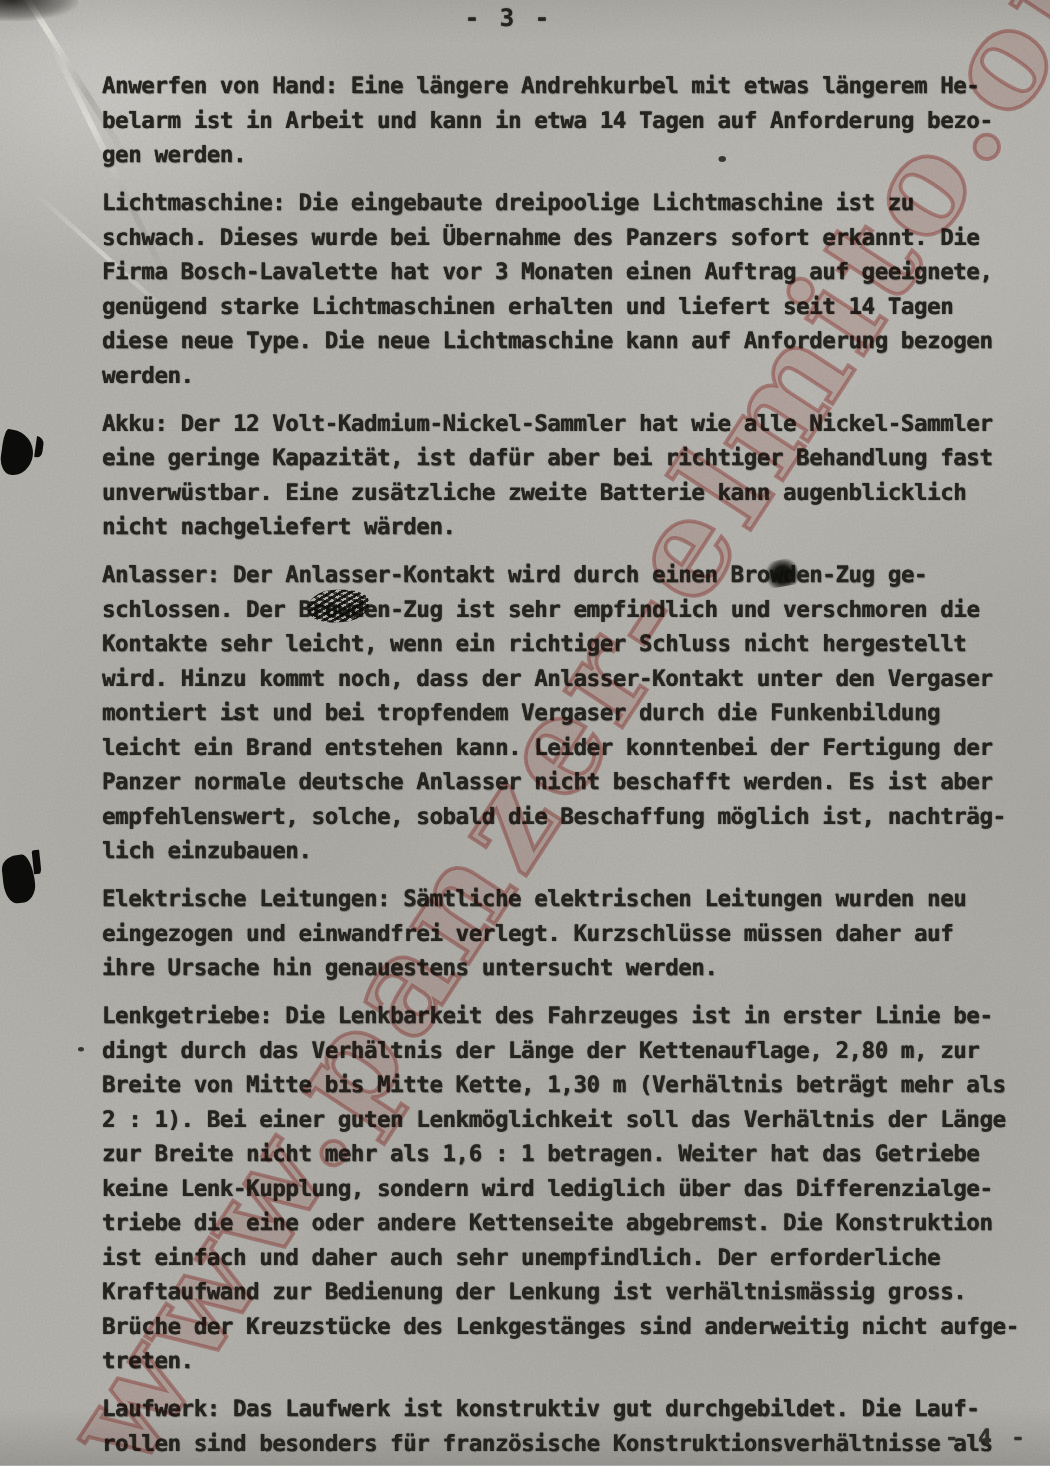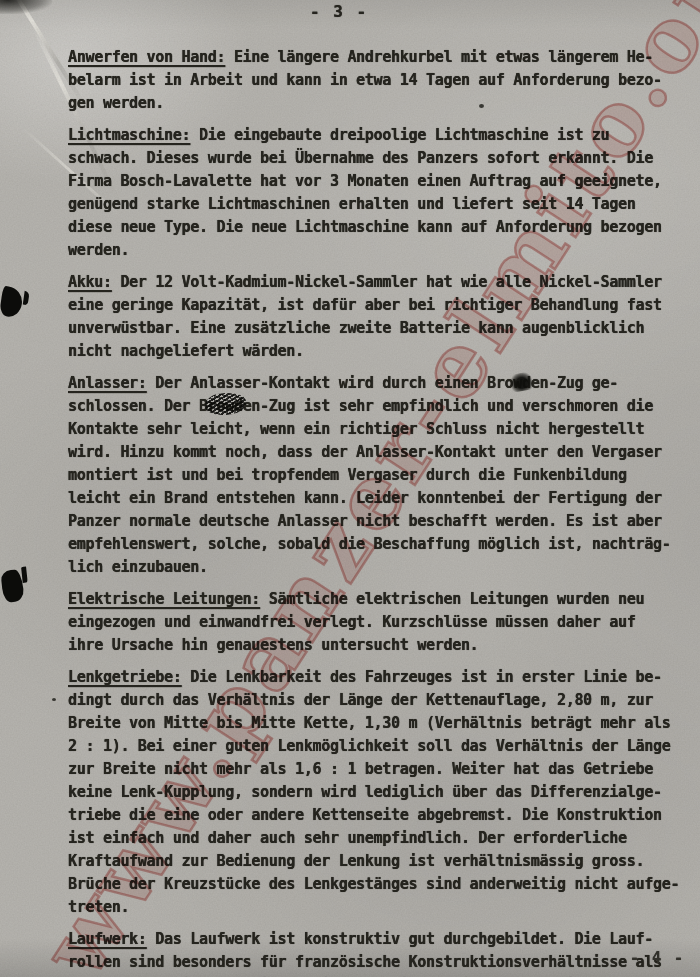--- a/index.html
+++ b/index.html
@@ -30,21 +30,20 @@
     font-weight: 700;
     font-size: 15px;
     line-height: 23px;
     letter-spacing: -0.3px;
     color: #26251f;
     text-shadow: 0 0 0.7px rgba(28,27,22,0.9), 0.4px 0.4px 0.6px rgba(45,44,38,0.45);
     white-space: pre-wrap;
   }
   .para { margin: 0 0 9px 0; }
   .heading {
-    text-decoration: underline;
     text-decoration-thickness: 1.8px;
     text-underline-offset: 3px;
   }
 
   .page-number-top {
     position: absolute;
     top: 2px; left: 339px;
     transform: translateX(-50%);
     z-index: 2;
     font-weight: 700;

